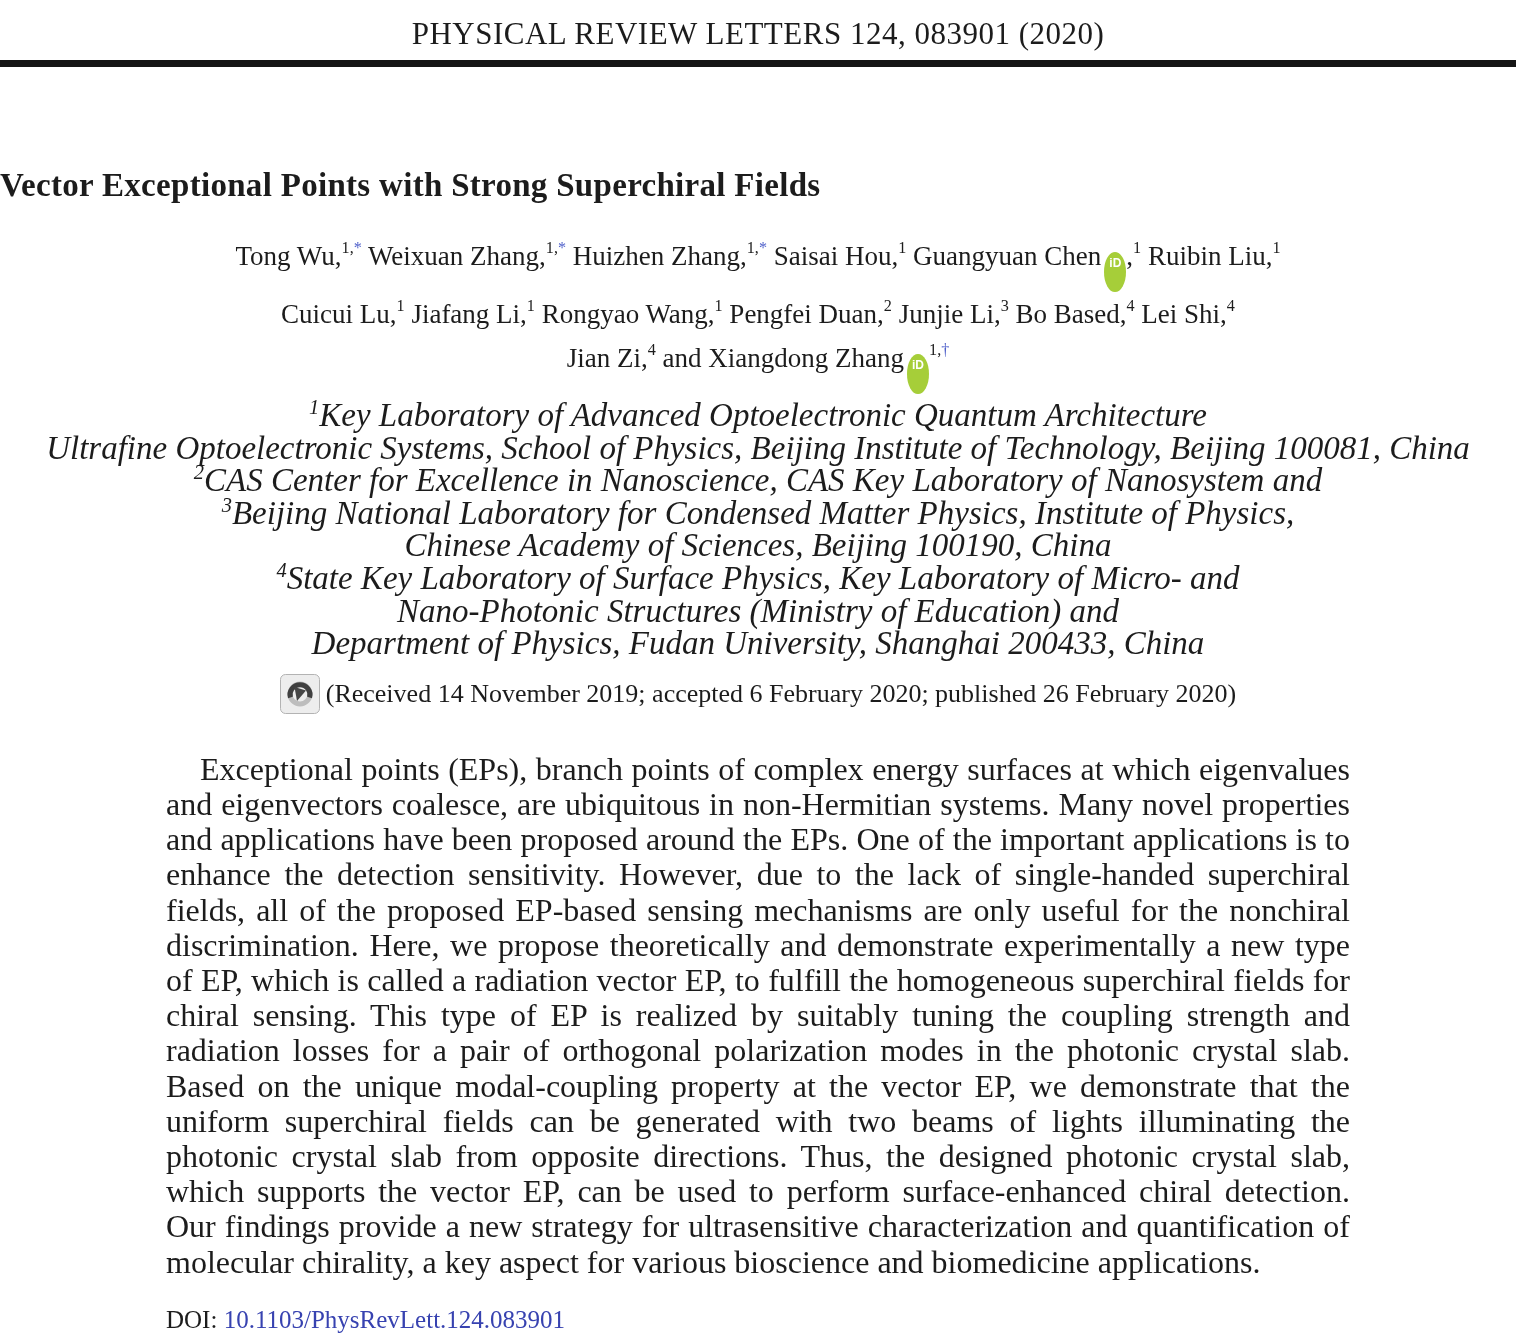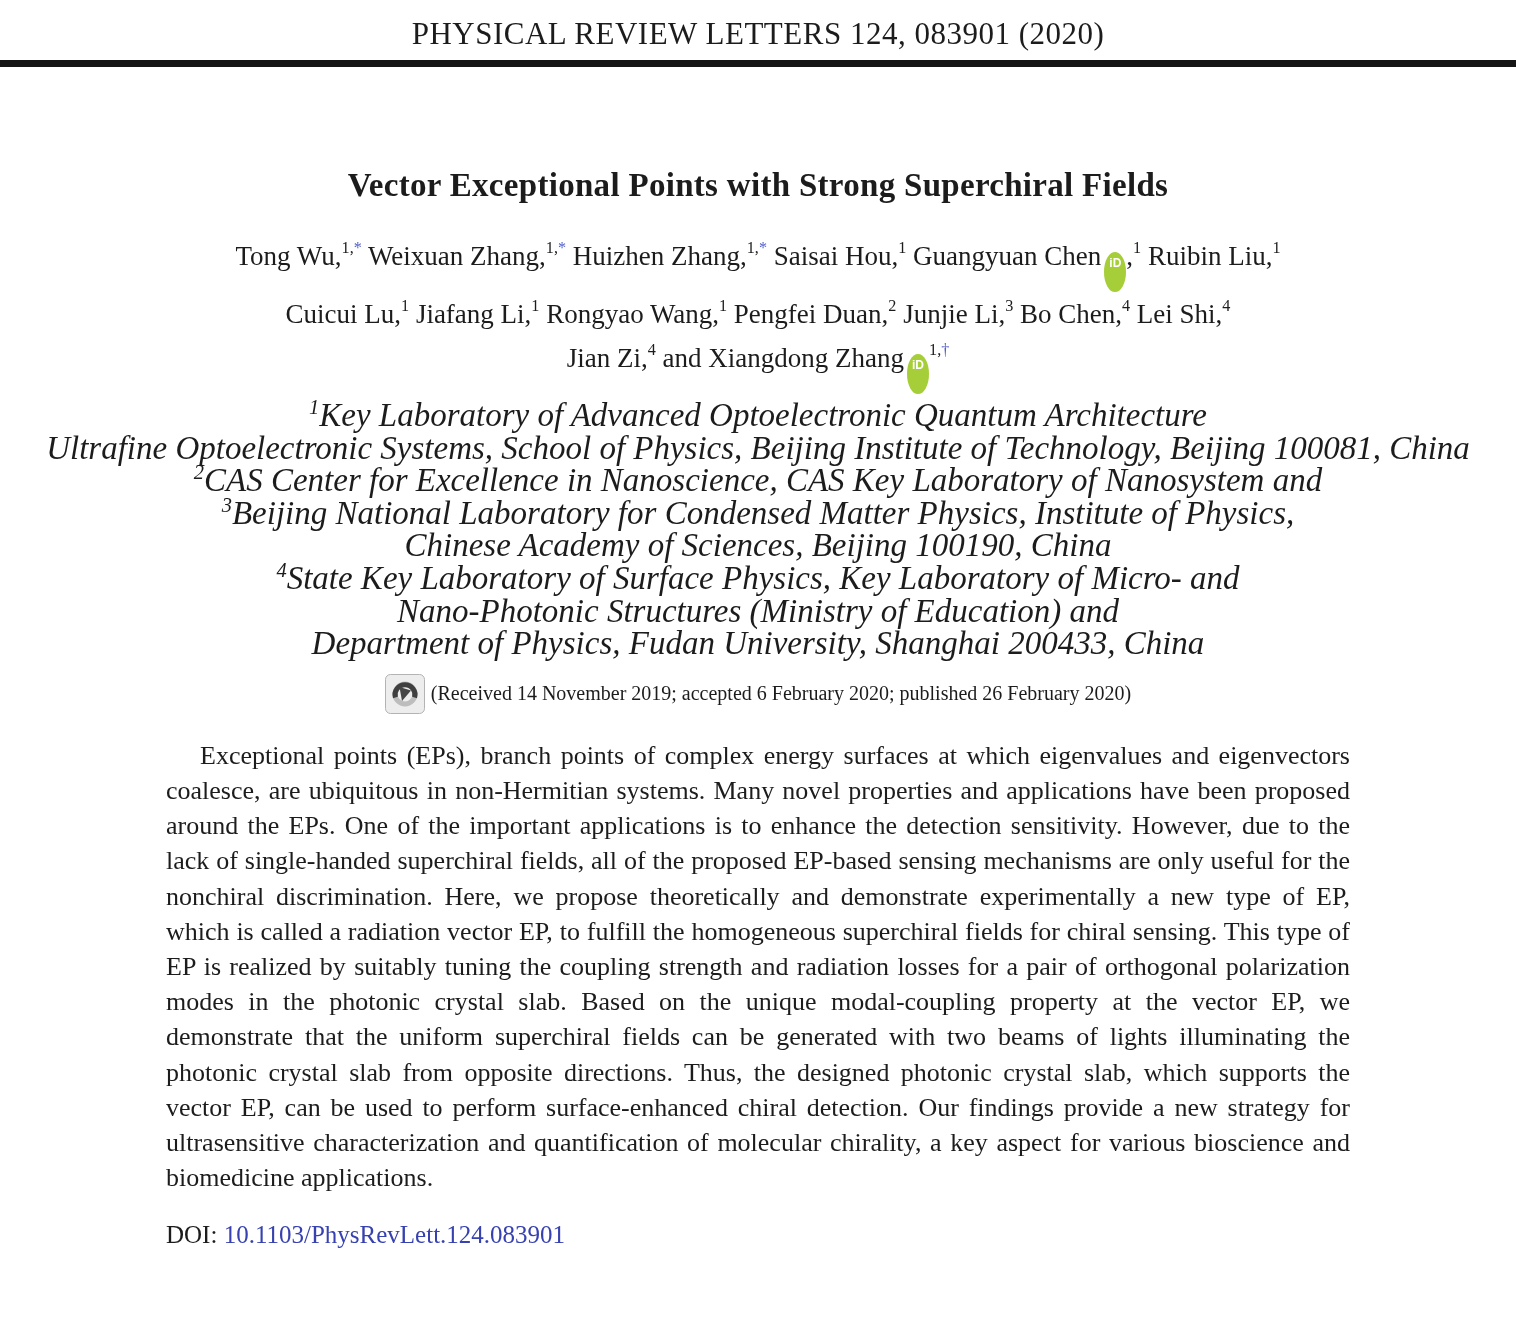--- a/index.html
+++ b/index.html
@@ -12,40 +12,40 @@
   *{box-sizing:border-box;}
   html,body{margin:0;padding:0;}
   body{
     width:1516px;height:1339px;overflow:hidden;background:#ffffff;
     color:var(--text);
     font-family:"Liberation Serif","DejaVu Serif",serif;
   }
   .masthead{padding-top:16px;text-align:center;font-size:31px;letter-spacing:0.5px;}
   .masthead .vol{font-weight:normal;}
   .rule{height:7px;background:var(--rule);margin-top:8px;width:100%;}
-  .title{margin:100px 0 0;text-align:center;font-size:33px;font-weight:bold;letter-spacing:0.3px;}
+  .title{margin:100px 0 0;text-align:left;font-size:33px;font-weight:bold;letter-spacing:0.3px;}
   .authors{margin-top:30px;text-align:center;font-size:27px;line-height:44px;}
   .authors sup{font-size:0.60em;line-height:0;position:relative;top:-2px;}
   .marker{color:var(--marker-blue);}
   .orcid{
     display:inline-block;width:22px;height:40px;border-radius:50%;
     background:var(--orcid-green);color:#fff;
     font-size:12px;font-weight:bold;line-height:22px;text-align:center;
     font-family:"Liberation Sans",sans-serif;vertical-align:-2px;margin-left:3px;
     cursor:pointer;
   }
   .affiliations{margin-top:5px;text-align:center;font-style:italic;font-size:33px;line-height:32.6px;}
   .affiliations sup{font-size:0.62em;line-height:0;}
   .received{
-    margin-top:14px;text-align:right;font-size:20px;
+    margin-top:14px;text-align:right;font-size:26px;
     display:flex;align-items:center;justify-content:center;gap:6px;
   }
   .crossmark{display:inline-block;width:40px;height:40px;cursor:pointer;}
   .abstract{
-    margin:24px 166px 0;font-size:26px;line-height:35.2px;
+    margin:38px 166px 0;font-size:32px;line-height:35.2px;
     text-align:justify;text-indent:34px;
   }
   .doi-line{margin:26px 166px 16px;font-size:25px;}
   a.doi-link{color:var(--link-blue);text-decoration:none;cursor:pointer;}
 </style>
 </head>
 <body>
 
 <div class="page">
 
@@ -54,21 +54,21 @@
     <span class="vol">124,</span>
     <span>083901 (2020)</span>
   </div>
 
   <div class="rule"></div>
 
   <h1 class="title">Vector Exceptional Points with Strong Superchiral Fields</h1>
 
   <div class="authors">
       <div class="author-line"><span>Tong Wu</span>,<sup><span>1</span><span>,</span><span class="marker">*</span></sup> <span>Weixuan Zhang</span>,<sup><span>1</span><span>,</span><span class="marker">*</span></sup> <span>Huizhen Zhang</span>,<sup><span>1</span><span>,</span><span class="marker">*</span></sup> <span>Saisai Hou</span>,<sup><span>1</span></sup> <span>Guangyuan Chen</span><span class="orcid">iD</span>,<sup><span>1</span></sup> <span>Ruibin Liu</span>,<sup><span>1</span></sup></div>
-      <div class="author-line"><span>Cuicui Lu</span>,<sup><span>1</span></sup> <span>Jiafang Li</span>,<sup><span>1</span></sup> <span>Rongyao Wang</span>,<sup><span>1</span></sup> <span>Pengfei Duan</span>,<sup><span>2</span></sup> <span>Junjie Li</span>,<sup><span>3</span></sup> <span>Bo Chen</span>,<sup><span>4</span></sup> <span>Lei Shi</span>,<sup><span>4</span></sup></div>
+      <div class="author-line"><span>Cuicui Lu</span>,<sup><span>1</span></sup> <span>Jiafang Li</span>,<sup><span>1</span></sup> <span>Rongyao Wang</span>,<sup><span>1</span></sup> <span>Pengfei Duan</span>,<sup><span>2</span></sup> <span>Junjie Li</span>,<sup><span>3</span></sup> <span>Bo Based</span>,<sup><span>4</span></sup> <span>Lei Shi</span>,<sup><span>4</span></sup></div>
       <div class="author-line"><span>Jian Zi</span>,<sup><span>4</span></sup> <span>and Xiangdong Zhang</span><span class="orcid">iD</span><sup><span>1</span><span>,</span><span class="marker">†</span></sup></div>
     </div>
 
   <div class="affiliations">
       <div class="aff-line"><sup>1</sup><span>Key Laboratory of Advanced Optoelectronic Quantum Architecture</span></div>
       <div class="aff-line"><span>Ultrafine Optoelectronic Systems, School of Physics, Beijing Institute of Technology, Beijing 100081, China</span></div>
       <div class="aff-line"><sup>2</sup><span>CAS Center for Excellence in Nanoscience, CAS Key Laboratory of Nanosystem and</span></div>
       <div class="aff-line"><sup>3</sup><span>Beijing National Laboratory for Condensed Matter Physics, Institute of Physics,</span></div>
       <div class="aff-line"><span>Chinese Academy of Sciences, Beijing 100190, China</span></div>
       <div class="aff-line"><sup>4</sup><span>State Key Laboratory of Surface Physics, Key Laboratory of Micro- and</span></div>

